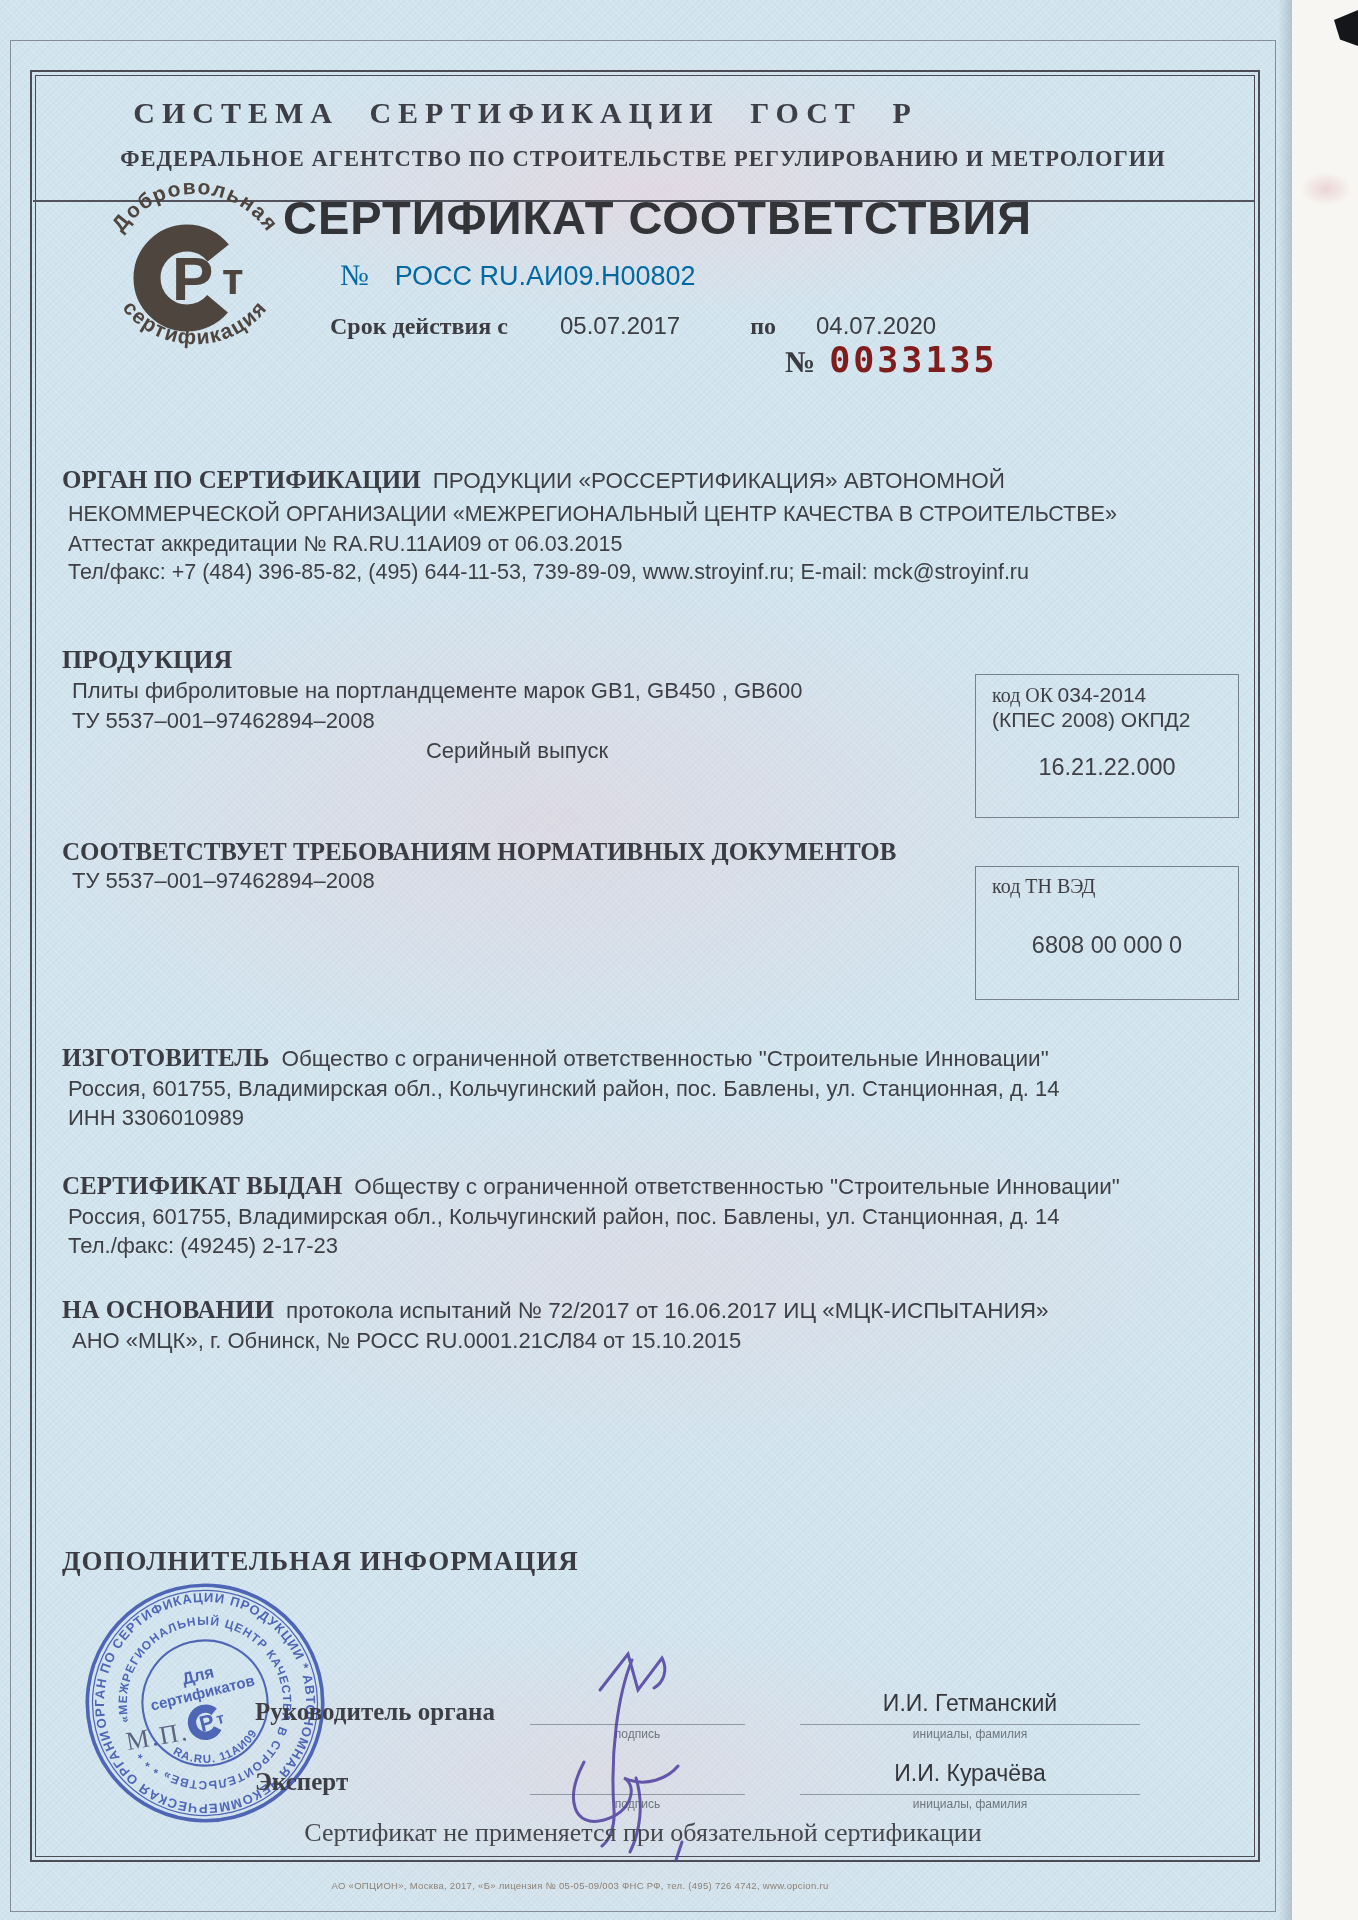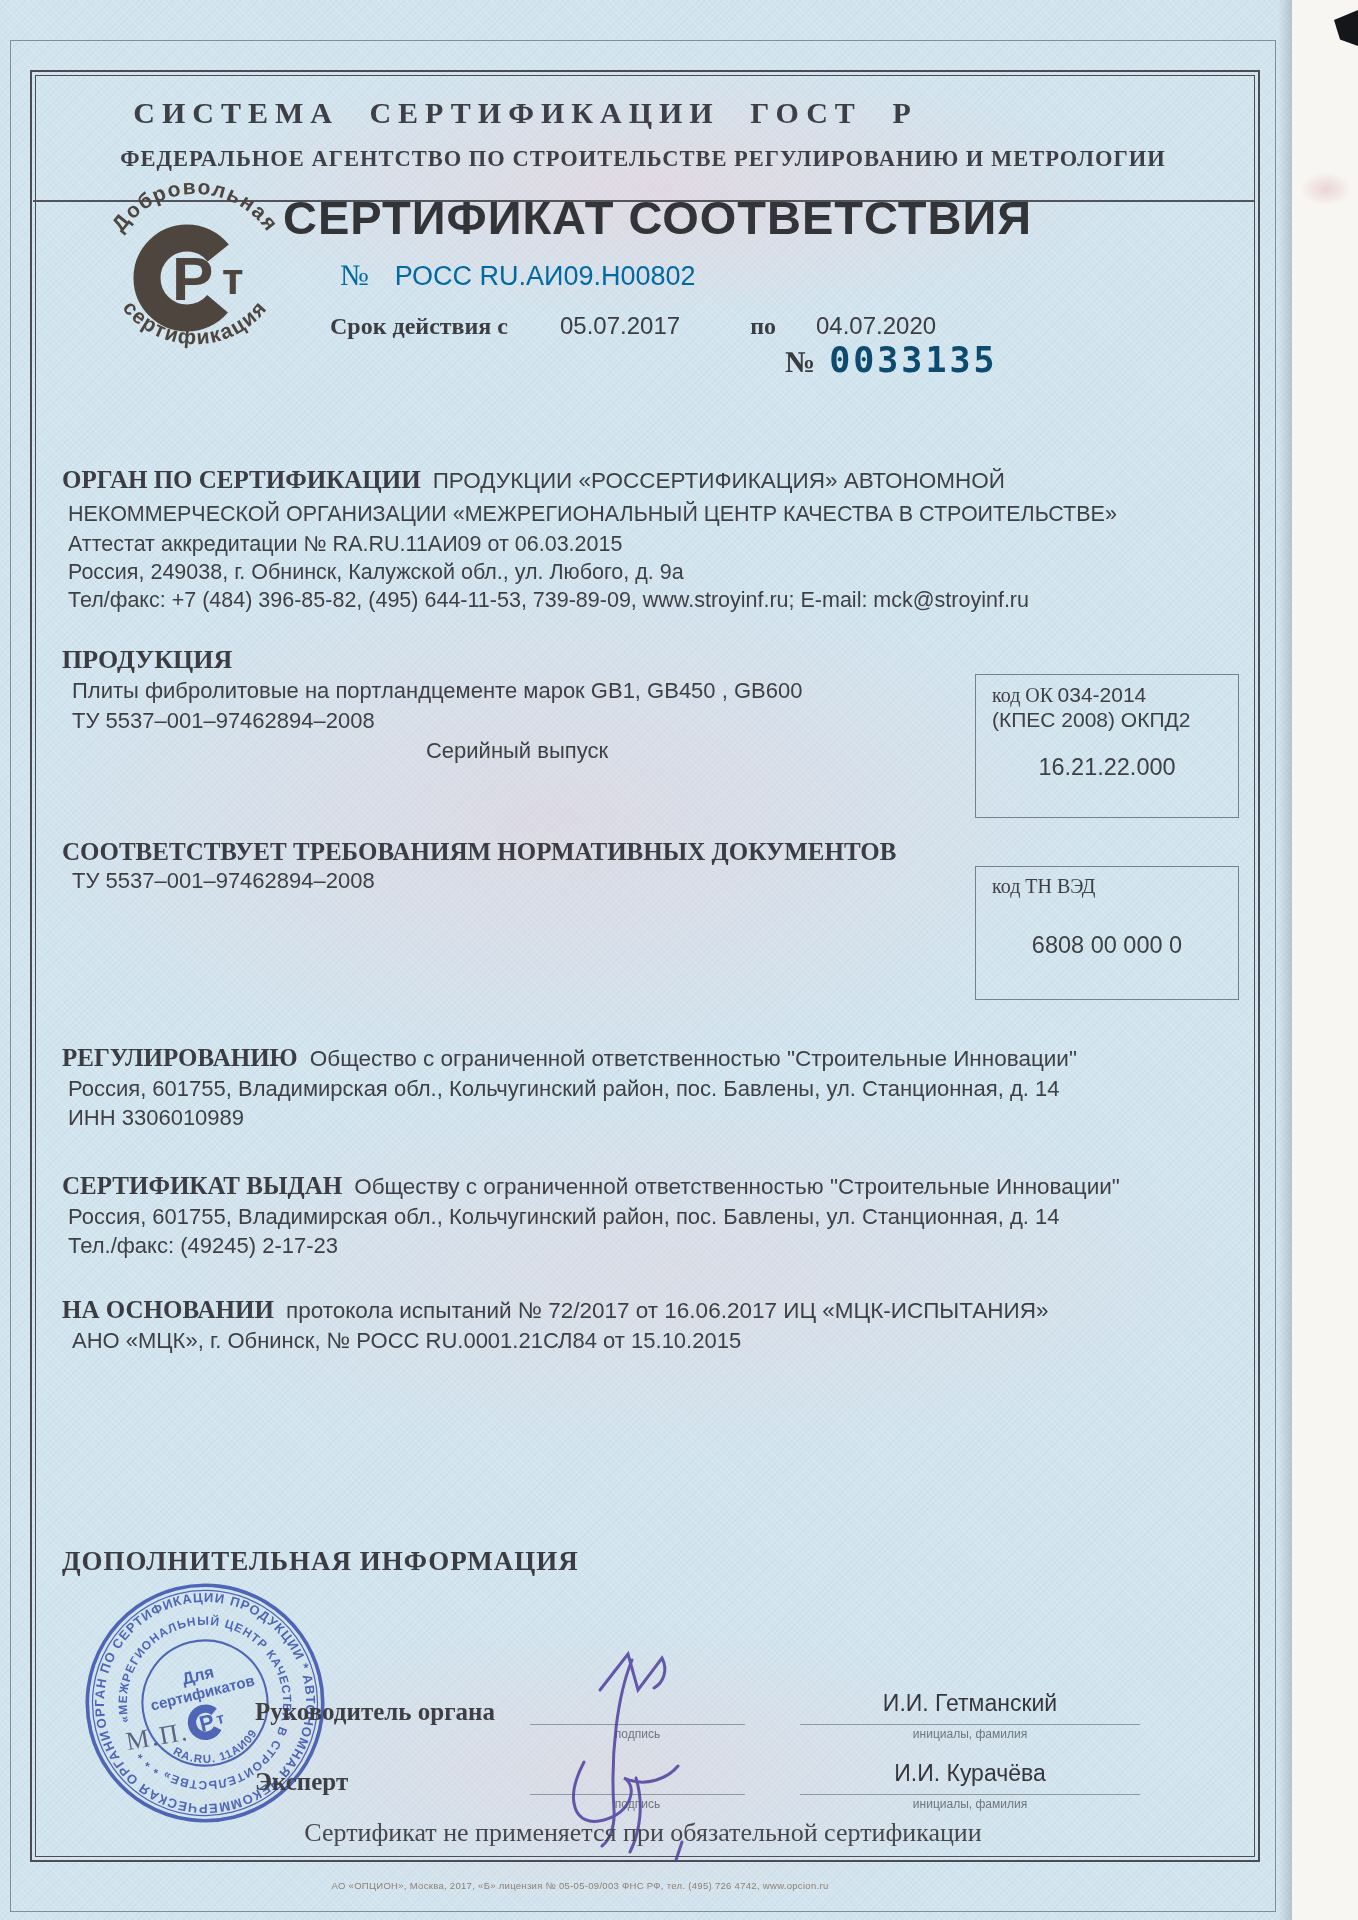--- a/index.html
+++ b/index.html
@@ -120,28 +120,27 @@
 
   <div class="cert-no">
     <span class="num">№</span><span>РОСС RU.АИ09.Н00802</span>
   </div>
 
   <div class="validity">
     <span class="lbl">Срок действия  с</span><span class="d1">05.07.2017</span><span class="po">по</span><span class="d2">04.07.2020</span>
   </div>
 
   <div class="blank-no">
-    <span class="num">№</span><span class="red" style="color:#0c4a6e">0033135</span>
+    <span class="num">№</span><span class="red" style="color:#7f1d1d">0033135</span>
   </div>
 
   <div class="section" style="left:62px;top:466px;width:1160px;">
     <span class="sec-label">ОРГАН ПО СЕРТИФИКАЦИИ</span><span class="sec-inline sans">ПРОДУКЦИИ «РОССЕРТИФИКАЦИЯ» АВТОНОМНОЙ</span>
     <div class="ln" style="margin:7px 0 0 6px;">НЕКОММЕРЧЕСКОЙ ОРГАНИЗАЦИИ «МЕЖРЕГИОНАЛЬНЫЙ ЦЕНТР КАЧЕСТВА В СТРОИТЕЛЬСТВЕ»</div>
     <div class="ln" style="margin:4px 0 0 6px;">Аттестат аккредитации № RA.RU.11АИ09 от 06.03.2015</div>
-    <div class="ln" style="margin:2px 0 0 6px;">Россия, 249038, г. Обнинск, Калужской обл., ул. Любого, д. 9а</div>
     <div class="ln" style="margin:2px 0 0 6px;">Тел/факс: +7 (484) 396-85-82, (495) 644-11-53, 739-89-09, www.stroyinf.ru; E-mail: mck@stroyinf.ru</div>
   </div>
 
   <div class="section" style="left:62px;top:645px;width:900px;">
     <div class="sec-label" style="font-size:26px;">ПРОДУКЦИЯ</div>
     <div class="ln" style="font-size:22px;margin:3px 0 0 10px;">Плиты фибролитовые на портландцементе марок GB1, GB450 , GB600</div>
     <div class="ln" style="font-size:22px;margin:4px 0 0 10px;">ТУ 5537–001–97462894–2008</div>
     <div class="ln" style="font-size:22px;margin:4px 0 0 10px;text-align:center;">Серийный выпуск</div>
   </div>
 
@@ -158,21 +157,21 @@
     <div class="sec-label" style="font-size:25px;">СООТВЕТСТВУЕТ ТРЕБОВАНИЯМ НОРМАТИВНЫХ ДОКУМЕНТОВ</div>
     <div class="ln" style="font-size:22px;margin:2px 0 0 10px;">ТУ 5537–001–97462894–2008</div>
   </div>
 
   <div class="code-box" style="left:975px;top:866px;width:262px;height:132px;">
     <div class="cb-serif" style="padding:8px 0 0 16px;">код ТН ВЭД</div>
     <div class="cb-val" style="padding-top:34px;">6808 00 000 0</div>
   </div>
 
   <div class="section" style="left:62px;top:1044px;width:1170px;">
-    <span class="sec-label">РЕГУЛИРОВАНИЮ</span><span class="sec-inline sans">Общество с ограниченной ответственностью "Строительные Инновации"</span>
+    <span class="sec-label">ИЗГОТОВИТЕЛЬ</span><span class="sec-inline sans">Общество с ограниченной ответственностью "Строительные Инновации"</span>
     <div class="ln" style="font-size:22px;margin:4px 0 0 6px;">Россия, 601755, Владимирская обл., Кольчугинский район, пос. Бавлены, ул. Станционная, д. 14</div>
     <div class="ln" style="font-size:22px;margin:3px 0 0 6px;">ИНН 3306010989</div>
   </div>
 
   <div class="section" style="left:62px;top:1172px;width:1170px;">
     <span class="sec-label">СЕРТИФИКАТ ВЫДАН</span><span class="sec-inline sans">Обществу с ограниченной ответственностью "Строительные Инновации"</span>
     <div class="ln" style="font-size:22px;margin:4px 0 0 6px;">Россия, 601755, Владимирская обл., Кольчугинский район, пос. Бавлены, ул. Станционная, д. 14</div>
     <div class="ln" style="font-size:22px;margin:3px 0 0 6px;">Тел./факс: (49245) 2-17-23</div>
   </div>
 

